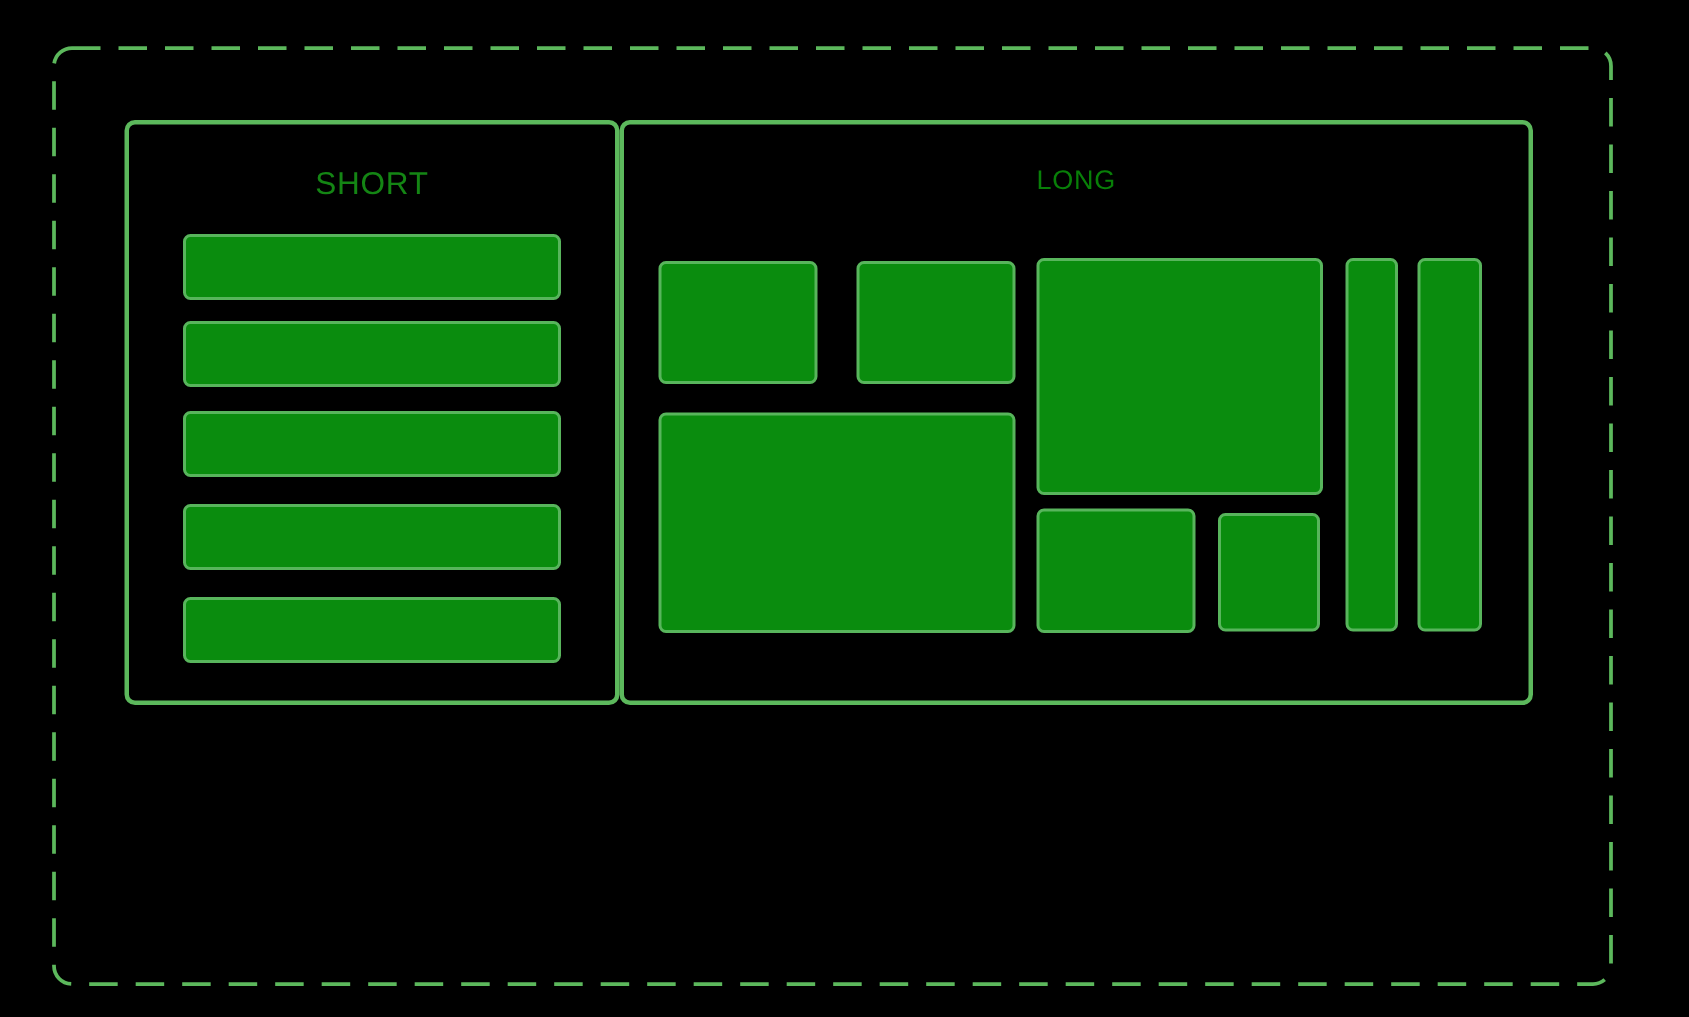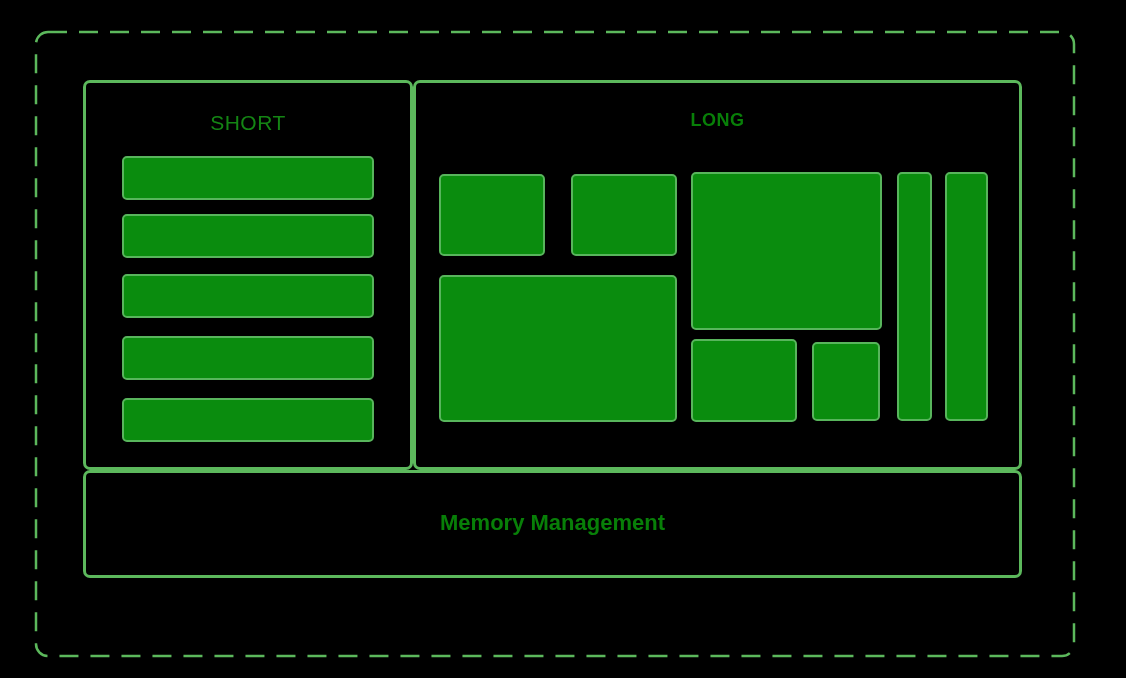--- a/index.html
+++ b/index.html
@@ -46,21 +46,21 @@
   .title-short {
     top: 28px;
     font-size: 21px;
     font-weight: normal;
     color: var(--title_short, #148514);
     letter-spacing: 0.5px;
   }
   .title-long {
     top: 27px;
     font-size: 18px;
-    font-weight: bold;
+    font-weight: normal;
     color: var(--title_bold, #087f08);
     letter-spacing: 0.5px;
   }
   .title-memory {
     top: 50%;
     transform: translateY(-54%);
     font-size: 22px;
     font-weight: bold;
     color: var(--title_bold, #087f08);
   }
@@ -89,23 +89,20 @@
   </svg>
 
   <div class="box" style="left: 83px; top: 80px; width: 330px; height: 390px;">
     <div class="box-title title-short">SHORT</div>
   </div>
 
   <div class="box" style="left: 413px; top: 80px; width: 609px; height: 390px;">
     <div class="box-title title-long">LONG</div>
   </div>
 
-  <div class="box" style="left: 83px; top: 470px; width: 939px; height: 108px;">
-    <div class="box-title title-memory">Memory Management</div>
-  </div>
 
   <div class="blocks-layer">
       <div class="block" style="left: 122px; top: 156px; width: 252px; height: 44px;"></div>
       <div class="block" style="left: 122px; top: 214px; width: 252px; height: 44px;"></div>
       <div class="block" style="left: 122px; top: 274px; width: 252px; height: 44px;"></div>
       <div class="block" style="left: 122px; top: 336px; width: 252px; height: 44px;"></div>
       <div class="block" style="left: 122px; top: 398px; width: 252px; height: 44px;"></div>
     </div>
 
   <div class="blocks-layer">

